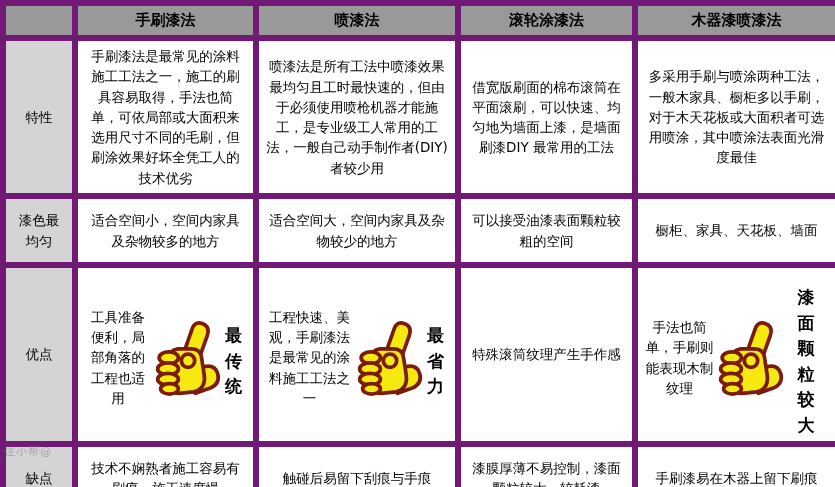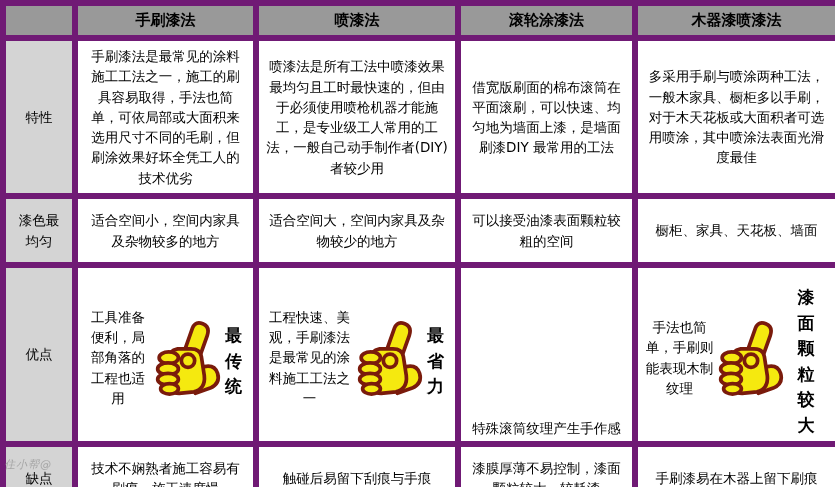--- a/index.html
+++ b/index.html
@@ -49,39 +49,38 @@
   .adv {
     display: flex;
     flex-direction: row;
     align-items: center;
     justify-content: flex-start;
     height: 100%;
     padding-top: 6px;
   }
   .adv-text { font-size: 13.5px; line-height: 1.5; }
   .adv-center {
-    display: flex; align-items: flex-end; justify-content: center; height: 100%;
+    display: flex; align-items: center; justify-content: center; height: 100%;
   }
   .thumb { width: 74px; height: 82px; margin-top: 4px; flex: 0 0 auto; }
   .adv-label {
     font-weight: bold;
     font-size: 17px;
     letter-spacing: 4px;
     margin-top: 8px;
   }
   .watermark {
     position: absolute;
     left: 4px;
-    bottom: 15px;
+    bottom: 28px;
     font-size: 11px;
     color: rgba(140,140,140,0.65);
     filter: blur(0.6px);
     letter-spacing: 1px;
     pointer-events: none;
-    font-style: italic;
   }
 </style>
 </head>
 <body>
 
 <div class="page">
   <table class="cmp">
     <colgroup>
       <col style="width:72px">
       <col style="width:181px">

